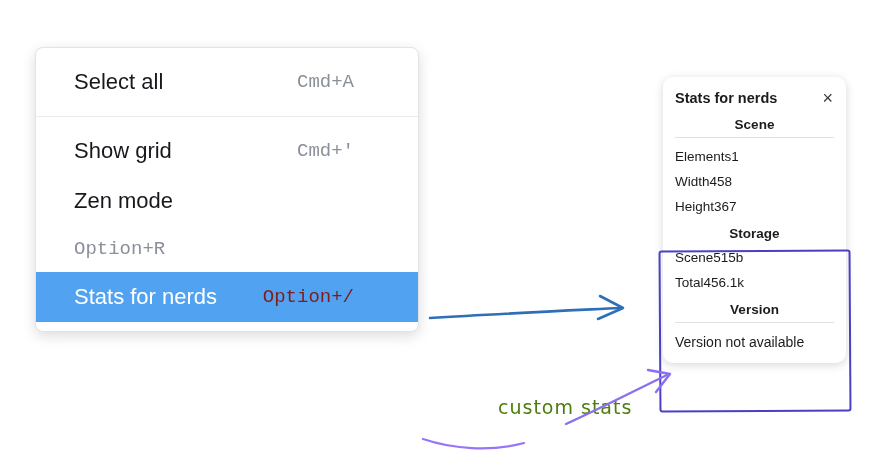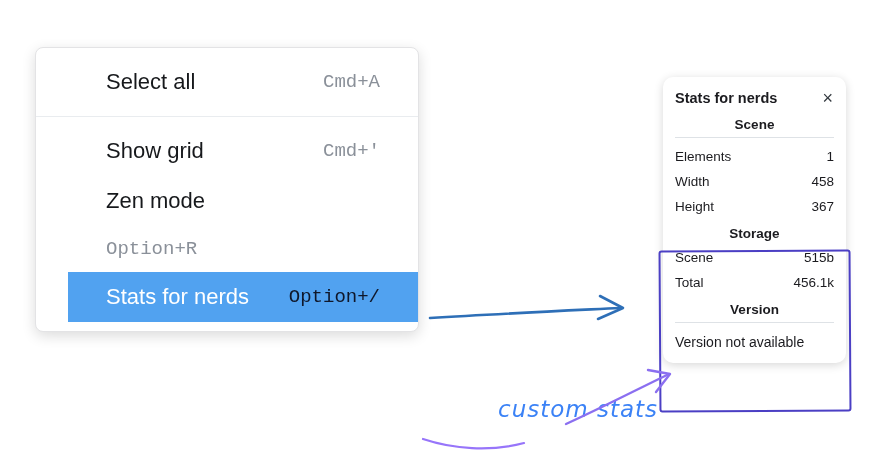--- a/index.html
+++ b/index.html
@@ -16,60 +16,60 @@
     position:absolute;left:35px;top:47px;width:384px;
     background:#ffffff;
     border:1px solid #e3e3e5;
     border-radius:8px;
     box-shadow:0 4px 14px rgba(0,0,0,.14);
     padding:9px 0;
     box-sizing:border-box;
   }
   .menu-item{
     display:flex;justify-content:space-between;align-items:center;
-    padding:12px 38px 12px 38px;
-    font-size:22px;color:#17191c;cursor:pointer;margin-left:32px;
+    padding:12px 64px 12px 38px;
+    font-size:22px;color:#17191c;cursor:pointer;
   }
   .menu-item .shortcut{color:#8a9099;font-size:19px;font-family:Liberation Mono, monospace;}
   .menu-item.selected{background:#51a2f0;color:#ffffff;}
-  .menu-item.selected .shortcut{color:#0f172a;}
+  .menu-item.selected .shortcut{color:#7f1d1d;}
   .menu-divider{height:1px;background:#e9ecef;margin:9px 0;}
 
   
   .stats-panel{
     position:absolute;left:663px;top:77px;width:183px;
     background:#ffffff;border-radius:10px;
     box-shadow:0 2px 10px rgba(0,0,0,.16);
     padding:12px 12px 12px;box-sizing:border-box;
     font-size:13.5px;color:#1b1b1f;
   }
   .panel-header{display:flex;justify-content:space-between;align-items:center;margin-bottom:10px;}
   .panel-title{font-weight:bold;font-size:14.5px;}
   .close{font-size:18px;line-height:1;color:#343a40;cursor:pointer;padding:0 1px;}
   .section-heading{text-align:center;font-weight:bold;font-size:13.5px;margin:7px 0 4px;}
   .hr{height:1px;background:#dee2e6;margin:5px 0 6px;}
-  .stat-row{display:flex;justify-content:space-between;padding:5px 0;}
+  .stat-row{display:flex;justify-content:flex-start;padding:5px 0;}
   .version-note{padding:5px 0 1px;font-size:14px;}
 
   
   .purple-rect{
     position:absolute;left:659px;top:250px;width:188px;height:158px;
     border:2px solid #4b3fc4;border-radius:3px;
     transform:rotate(-0.35deg);
     pointer-events:none;
   }
 
   
   .blue-arrow{position:absolute;left:424px;top:290px;}
   .purple-arrow{position:absolute;left:552px;top:362px;}
   .purple-swoosh{position:absolute;left:418px;top:432px;}
   .annotation-text{
     position:absolute;left:498px;top:396px;
-    font-size:23px;font-style:italic;letter-spacing:1px;
-    color:#3b82f6;
+    font-size:19px;letter-spacing:1px;
+    color:#4d7c0f;
     font-family:"DejaVu Sans", cursive;
     white-space:nowrap;
   }
 </style>
 </head>
 <body>
 
 <div class="stage">
 
   <div class="context-menu">

